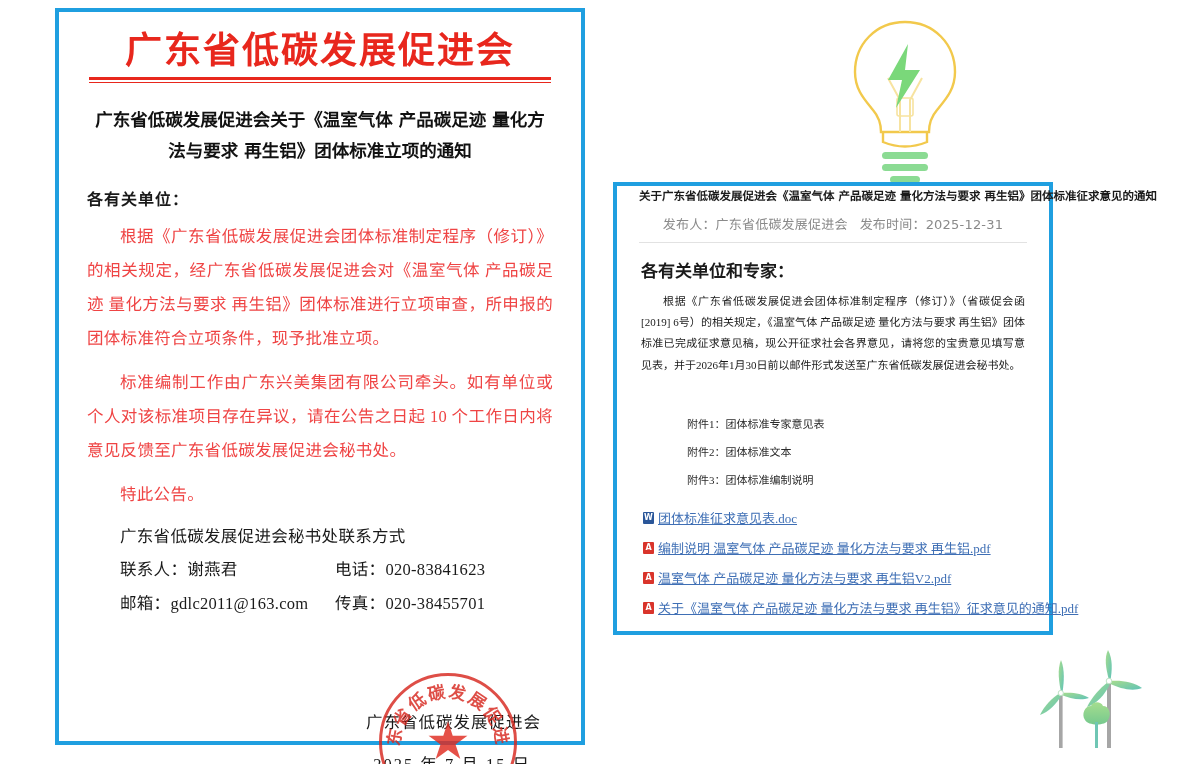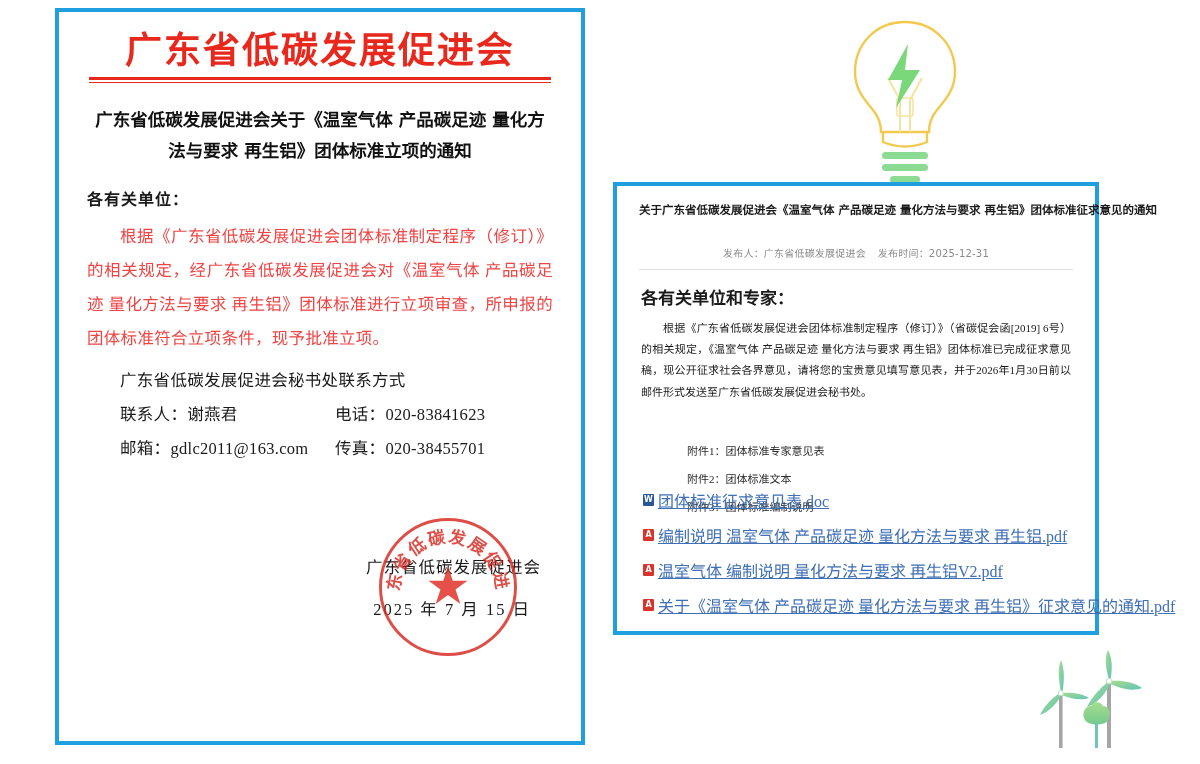--- a/index.html
+++ b/index.html
@@ -149,42 +149,42 @@
     font-size: 17px;
     font-weight: bold;
     letter-spacing: 2px;
   }
 
   
   #right-panel {
     position: absolute;
     left: 613px;
     top: 182px;
-    width: 486px;
+    width: 440px;
     height: 453px;
     box-sizing: border-box;
     border: 4px solid #1f9fe0;
     background: #ffffff;
-    padding: 14px 18px 10px 18px;
+    padding: 0 18px 10px 18px;
     font-family: "DejaVu Sans", "Liberation Sans", sans-serif;
   }
 
   #panel-title {
     text-align: center;
     font-size: 11.5px;
     font-weight: bold;
     color: #1a1a1a;
     line-height: 1.5;
     padding: 2px 4px 0 4px;
     white-space: nowrap;
   }
   #panel-meta {
-    margin-top: 26px;
-    text-align: center;
-    font-size: 10px;
+    margin-top: 9px;
+    text-align: center;
+    font-size: 13px;
     color: #8a8a8a;
     letter-spacing: 0.2px;
   }
   #panel-meta .meta-gap { display: inline-block; width: 12px; }
   #panel-divider {
     margin: 9px 4px 0 4px;
     height: 1px;
     background: #e2e2e2;
   }
 
@@ -264,21 +264,21 @@
     height: 100%;
     color: #ffffff;
     font-size: 8px;
     font-weight: bold;
     line-height: 12px;
     text-align: center;
     font-family: "DejaVu Sans", "Liberation Sans", sans-serif;
   }
   .file-link {
     font-family: "Liberation Serif", "DejaVu Serif", serif;
-    font-size: 16px;
+    font-size: 13px;
     color: #3f6fb5;
     text-decoration: underline;
     cursor: pointer;
   }
 
   
   #bulb-art {
     position: absolute;
     left: 830px;
     top: 12px;
@@ -303,20 +303,22 @@
   <div id="letterhead-rule-thin"></div>
 
   <div id="doc-title">
     <span>广东省低碳发展促进会关于《温室气体 产品碳足迹 量化方</span>
     <span class="line2">法与要求 再生铝》团体标准立项的通知</span>
   </div>
 
   <div id="doc-salutation">各有关单位：</div>
 
   <p class="doc-para">根据《广东省低碳发展促进会团体标准制定程序（修订）》 的相关规定，经广东省低碳发展促进会对《温室气体 产品碳足迹 量化方法与要求 再生铝》团体标准进行立项审查，所申报的团体标准符合立项条件，现予批准立项。</p>
+  <p class="doc-para">标准编制工作由广东兴美集团有限公司牵头。如有单位或个人对该标准项目存在异议，请在公告之日起 10 个工作日内将意见反馈至广东省低碳发展促进会秘书处。</p>
+  <p class="doc-para">特此公告。</p>
 
   <div id="doc-contact-block">
     <div style="text-indent:2em;">广东省低碳发展促进会秘书处联系方式</div>
     <div class="contact-row">
       <span class="contact-left">联系人：谢燕君</span>
       <span class="contact-right">电话：020-83841623</span>
     </div>
     <div class="contact-row">
       <span class="contact-left">邮箱：gdlc2011@163.com</span>
       <span class="contact-right">传真：020-38455701</span>
@@ -379,21 +381,21 @@
     <div class="file-link-row">
       <span class="file-icon doc-icon"></span>
       <span class="file-link">团体标准征求意见表.doc</span>
     </div>
     <div class="file-link-row">
       <span class="file-icon pdf-icon"></span>
       <span class="file-link">编制说明 温室气体 产品碳足迹 量化方法与要求 再生铝.pdf</span>
     </div>
     <div class="file-link-row">
       <span class="file-icon pdf-icon"></span>
-      <span class="file-link">温室气体 编制说明 量化方法与要求 再生铝V2.pdf</span>
+      <span class="file-link">温室气体 产品碳足迹 量化方法与要求 再生铝V2.pdf</span>
     </div>
     <div class="file-link-row">
       <span class="file-icon pdf-icon"></span>
       <span class="file-link">关于《温室气体 产品碳足迹 量化方法与要求 再生铝》征求意见的通知.pdf</span>
     </div>
   </div>
 </div>
 
 <div id="turbine-art">
   <svg viewBox="0 0 140 112" width="140" height="112">

